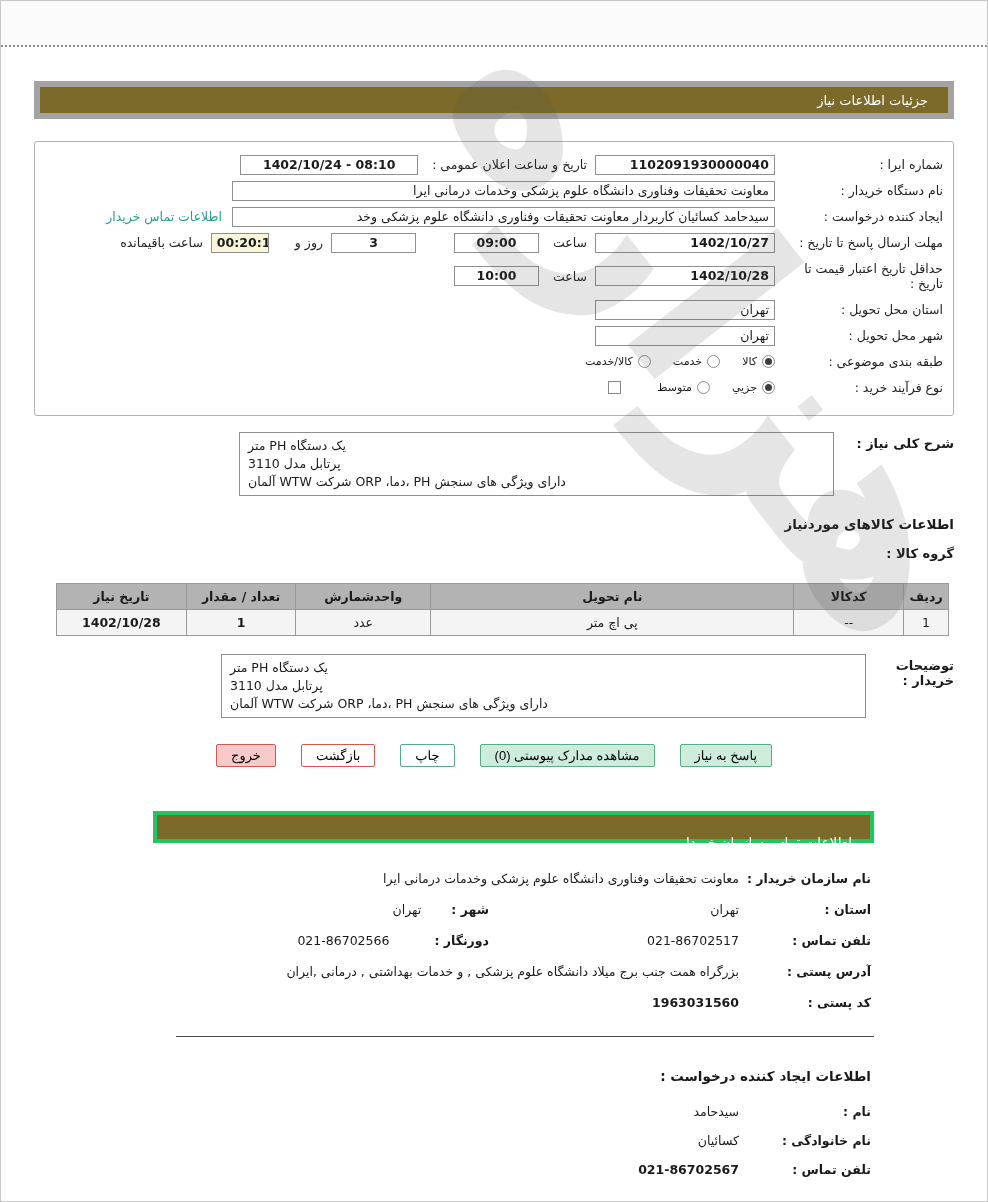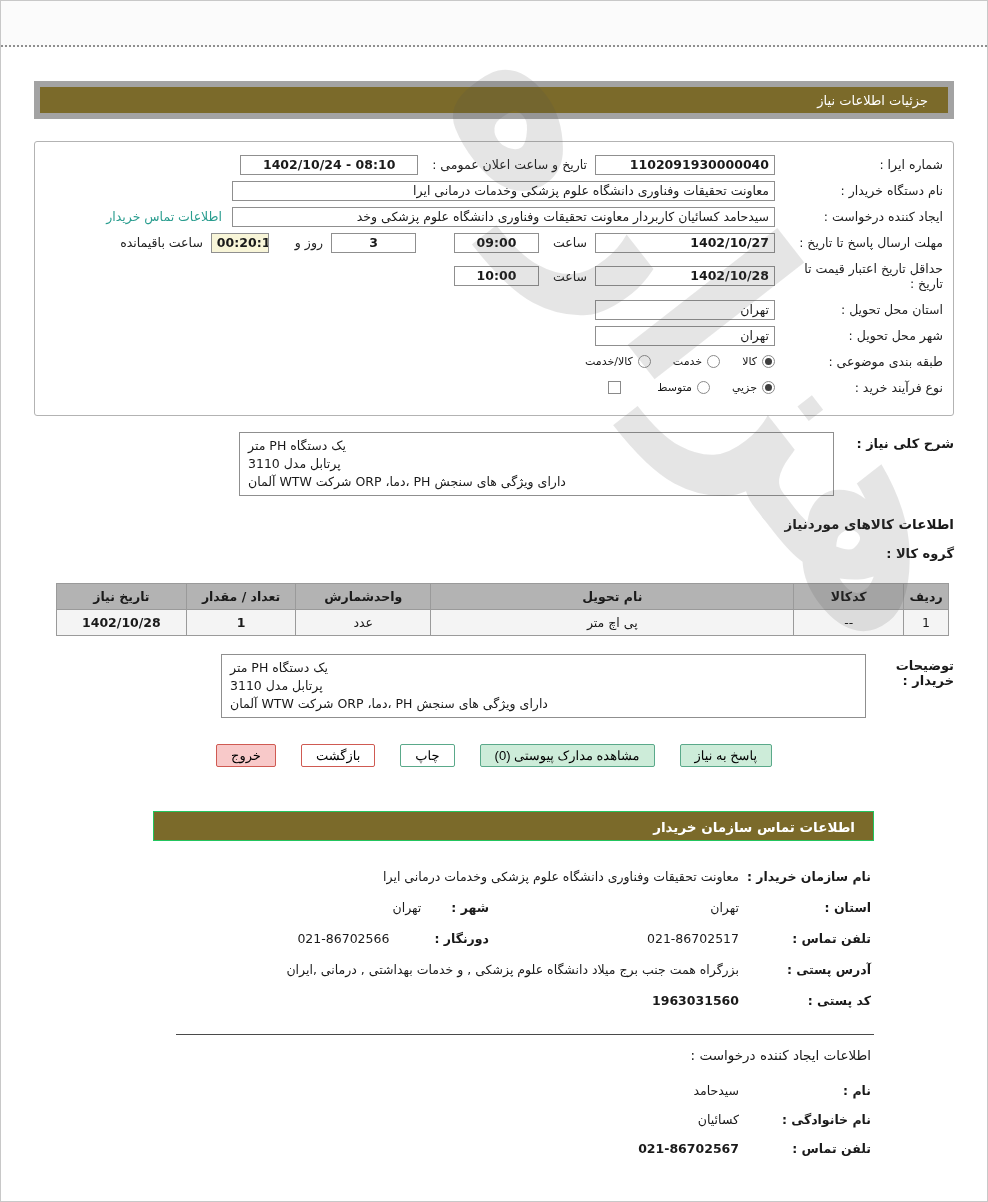--- a/index.html
+++ b/index.html
@@ -63,33 +63,33 @@
   .btn {
     height: 23px; line-height: 21px; padding: 0 14px; font-size: 13px;
     border: 1px solid #5aa98a; background: #cdecd9; border-radius: 2px; cursor: pointer;
     white-space: nowrap;
   }
   .btn.white { background: #fff; }
   .btn.back { background: #fff; border-color: #cf5a52; }
   .btn.exit { background: #f8c9c9; border-color: #cf5a52; }
   .contact-header {
     margin: 44px 113px 0 152px; height: 30px; line-height: 30px;
-    background: #7b6a2a; border: 1px solid #22c55e; color: #fff;
-    font-weight: bold; font-size: 13.5px; padding: 0 18px;
+    background: #7b6a2a; border: 4px solid #22c55e; color: #fff;
+    font-weight: normal; font-size: 13.5px; padding: 12px 18px;
   }
   .crow { display: flex; align-items: baseline; margin: 16px 116px 0 0; font-size: 12.5px; }
   .crow.first { margin-top: 28px; }
   .clabel { font-weight: bold; width: 132px; flex-shrink: 0; }
   .clabel.inline { width: auto; }
   .cval { white-space: nowrap; }
   .cval.wgap { width: 180px; text-align: right; margin-left: 70px; }
   .cval.phone { width: 180px; text-align: right; margin-left: 70px; direction: ltr; }
   .cval.fax { margin-right: 45px; direction: ltr; }
   .divider { margin: 26px 113px 0 175px; border-top: 1px solid #4a4a4a; }
-  .creator-heading { margin: 12px 116px 0 0; font-weight: normal; font-size: 13.5px; }
+  .creator-heading { margin: 31px 116px 0 0; font-weight: bold; font-size: 13.5px; }
   .crow2 { display: flex; align-items: baseline; margin: 14px 116px 0 0; font-size: 12.5px; }
   .crow2.first { margin-top: 20px; }
   .watermark {
     position: absolute; top: 230px; left: 420px; width: 640px;
     font-size: 250px; font-weight: bold; line-height: 0.95;
     color: #4f4f4f; opacity: 0.14; z-index: 10;
     transform: rotate(52deg); transform-origin: 50% 50%;
     pointer-events: none; text-align: center; white-space: nowrap;
   }
 </style>

